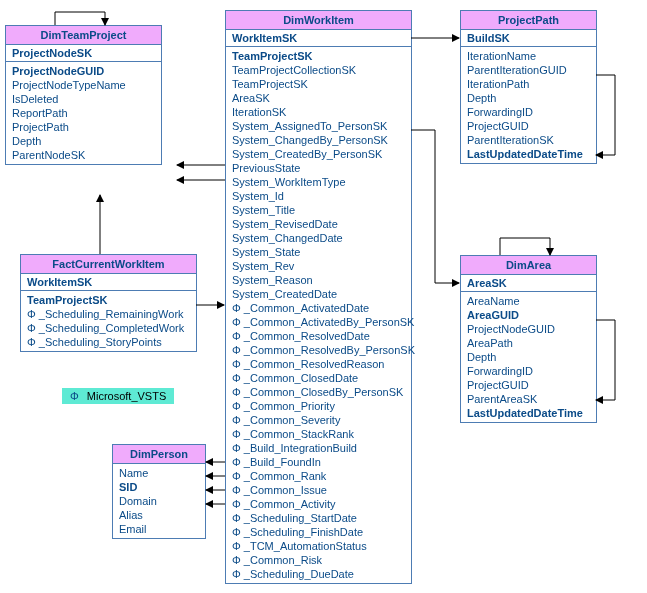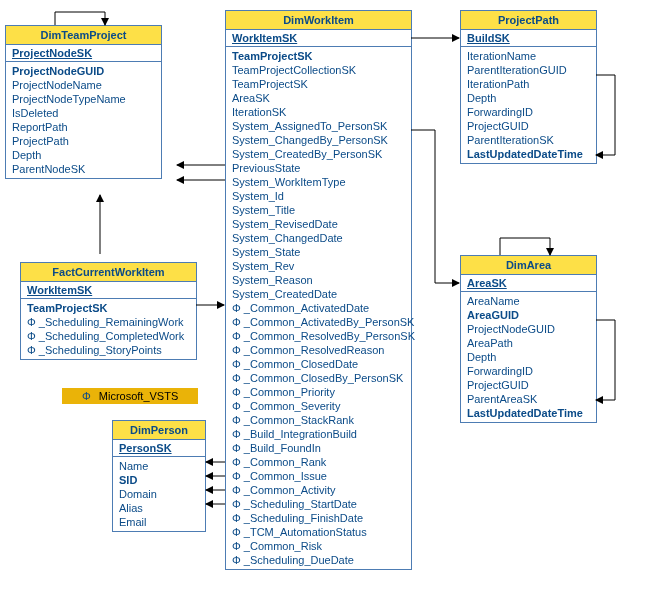--- a/index.html
+++ b/index.html
@@ -1,64 +1,62 @@
 <!DOCTYPE html>
 <html><head>
 <meta charset="utf-8">
 <style>
 body{font-family:'Segoe UI',Tahoma,sans-serif;font-size:11px;margin:0;background:#fff;width:647px;height:593px;position:relative}
 .tbl{position:absolute;border:1px solid #4d7cb3;background:#fff}
-.tbl-hdr{background:#fde047;color:#0b4b88;font-weight:bold;text-align:center;padding:3px 1px;border-bottom:1px solid #4d7cb3}
-.tbl-key{background:#fff;padding:2px 6px;border-bottom:1px solid #4d7cb3;font-weight:bold;color:#0b4b88;text-decoration:underline}
+.tbl-hdr{background:#f0abfc;color:#0b4b88;font-weight:bold;text-align:center;padding:3px 1px;border-bottom:1px solid #4d7cb3}
+.tbl-key{background:#fff;padding:2px 6px;border-bottom:1px solid #4d7cb3;font-weight:bold;color:#0b4b88;}
 .tbl-body{padding:2px 6px;color:#0b4b88}
 .tbl-body div{white-space:nowrap;line-height:14px}
 .bold{font-weight:bold}
-.legend{position:absolute;background:#eab308;color:#000;padding:2px 20px;font-size:11px}
+.legend{position:absolute;background:#5eead4;color:#000;padding:2px 8px;font-size:11px}
 .legend .phi{color:#0b4b88;font-weight:normal;margin-right:8px}
 svg.arrows{position:absolute;top:0;left:0;width:647px;height:593px;pointer-events:none}
 svg.arrows line{stroke:#000;stroke-width:1}
 svg.arrows polygon{fill:#000}
 svg.arrows path{stroke:#000;stroke-width:1;fill:none}
 </style>
 </head>
 <body>
 
 <div class="tbl" style="left:5px;top:25px;width:155px">
 <div class="tbl-hdr">DimTeamProject</div>
 <div class="tbl-key">ProjectNodeSK</div>
 <div class="tbl-body">
       <div class="bold">ProjectNodeGUID</div>
-      <div>ProjectNodeName</div>
       <div>ProjectNodeTypeName</div>
       <div>IsDeleted</div>
       <div>ReportPath</div>
       <div>ProjectPath</div>
       <div>Depth</div>
       <div>ParentNodeSK</div>
     </div>
 </div>
 
-<div class="tbl" style="left:20px;top:262px;width:175px">
+<div class="tbl" style="left:20px;top:254px;width:175px">
 <div class="tbl-hdr">FactCurrentWorkItem</div>
 <div class="tbl-key">WorkItemSK</div>
 <div class="tbl-body">
       <div class="bold">TeamProjectSK</div>
       <div>Φ _Scheduling_RemainingWork</div>
       <div>Φ _Scheduling_CompletedWork</div>
       <div>Φ _Scheduling_StoryPoints</div>
     </div>
 </div>
 
 <div class="legend" style="left:62px;top:388px">
 <span class="phi">Φ</span><span>Microsoft_VSTS</span>
 </div>
 
-<div class="tbl" style="left:112px;top:420px;width:92px">
+<div class="tbl" style="left:112px;top:444px;width:92px">
 <div class="tbl-hdr">DimPerson</div>
-<div class="tbl-key">PersonSK</div>
 <div class="tbl-body">
       <div>Name</div>
       <div class="bold">SID</div>
       <div>Domain</div>
       <div>Alias</div>
       <div>Email</div>
     </div>
 </div>
 
 <div class="tbl" style="left:225px;top:10px;width:185px">
@@ -78,20 +76,21 @@
       <div>System_Id</div>
       <div>System_Title</div>
       <div>System_RevisedDate</div>
       <div>System_ChangedDate</div>
       <div>System_State</div>
       <div>System_Rev</div>
       <div>System_Reason</div>
       <div>System_CreatedDate</div>
       <div>Φ _Common_ActivatedDate</div>
       <div>Φ _Common_ActivatedBy_PersonSK</div>
+      <div>Φ _Common_ResolvedDate</div>
       <div>Φ _Common_ResolvedBy_PersonSK</div>
       <div>Φ _Common_ResolvedReason</div>
       <div>Φ _Common_ClosedDate</div>
       <div>Φ _Common_ClosedBy_PersonSK</div>
       <div>Φ _Common_Priority</div>
       <div>Φ _Common_Severity</div>
       <div>Φ _Common_StackRank</div>
       <div>Φ _Build_IntegrationBuild</div>
       <div>Φ _Build_FoundIn</div>
       <div>Φ _Common_Rank</div>

